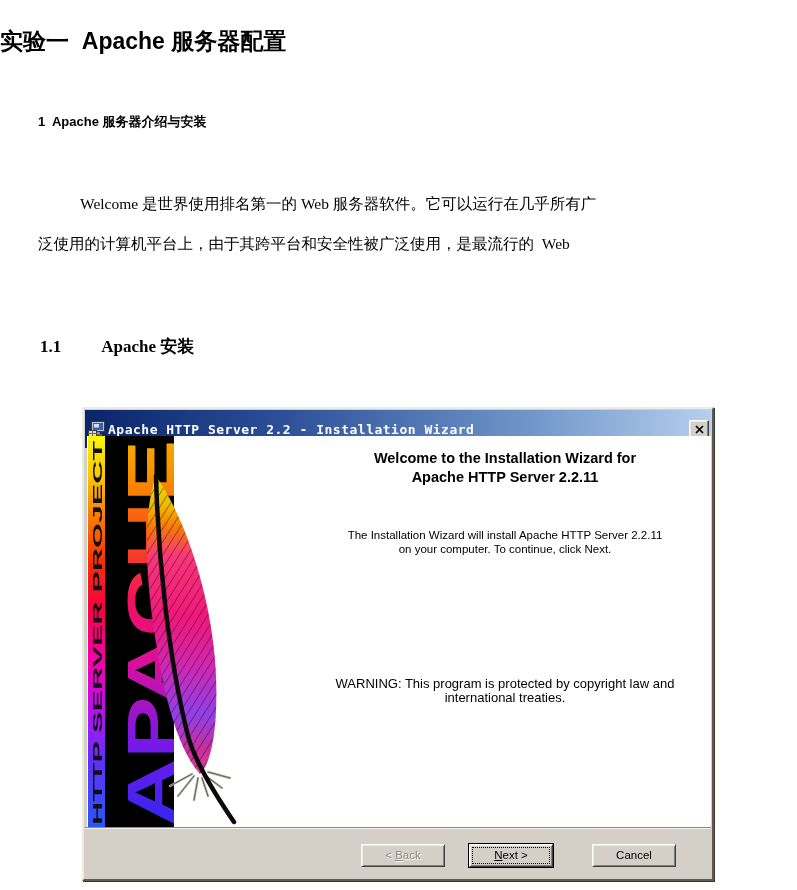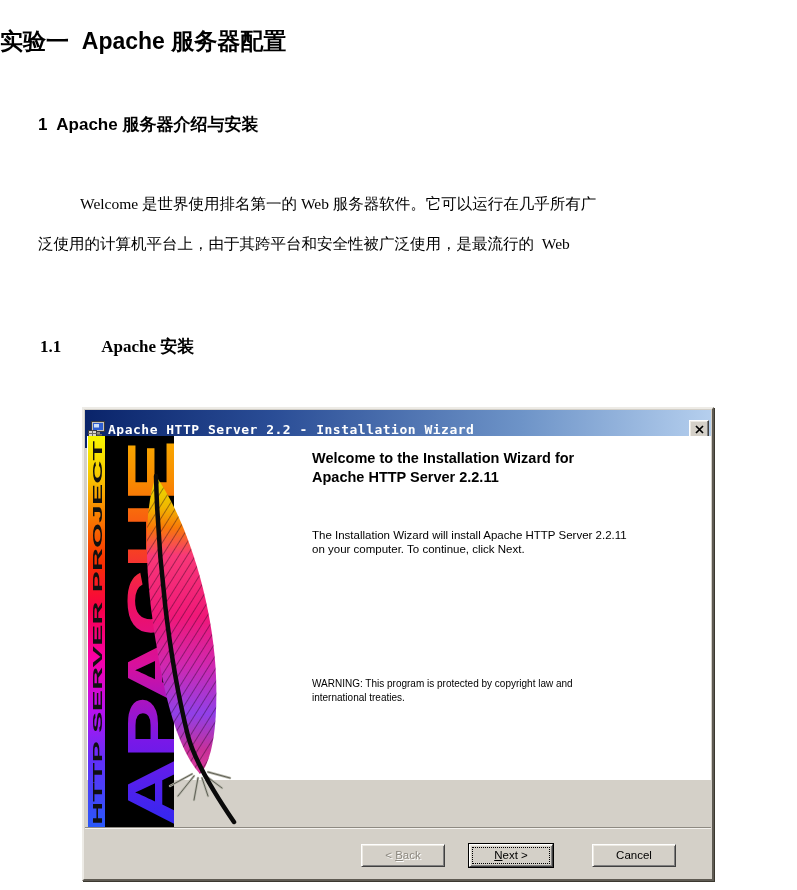--- a/index.html
+++ b/index.html
@@ -9,21 +9,21 @@
     overflow:hidden; font-family:"Liberation Serif", serif; color:#000;
   }
   
   .doc-title {
     position:absolute; left:0; top:26px; width:797px; 
     font-family:"Liberation Sans", sans-serif; font-weight:bold; font-size:23px;
     white-space:pre; color:#000;
   }
   .doc-h1 {
     position:absolute; left:38px; top:113px;
-    font-family:"Liberation Sans", sans-serif; font-weight:bold; font-size:17px;
+    font-family:"Liberation Sans", sans-serif; font-weight:bold; font-size:13px;
     white-space:pre;
   }
   .doc-para { position:absolute; left:38px; top:192px; width:724px; font-size:15.5px; }
   .doc-para .pline { white-space:pre; height:40px; line-height:24px; }
   .doc-para .pline.indent { text-indent:42px; }
   .doc-h2 {
     position:absolute; left:40px; top:335px;
     font-family:"Liberation Serif", serif; font-weight:bold; font-size:17px;
   }
   .doc-h2 .h2num { display:inline-block; }
@@ -47,31 +47,31 @@
     color:#fff; font-family:"DejaVu Sans Mono", monospace; font-weight:bold;
     font-size:13px; letter-spacing:0.5px; white-space:nowrap; overflow:hidden;
   }
   .close-btn {
     margin-left:auto; width:20px; height:18px; background:#d4d0c8;
     border:1px solid; border-color:#fff #404040 #404040 #fff;
     box-shadow:inset -1px -1px 0 #808080, inset 1px 1px 0 #ece9e2;
     display:flex; align-items:center; justify-content:center;
   }
   .content {
-    position:absolute; left:3px; top:27px; width:624px; height:344px; background:#fff;
+    position:absolute; left:3px; top:27px; width:624px; height:392px; background:#fff;text-align:center;
   }
   .billboard-black { position:absolute; left:1px; top:0; width:86px; height:392px; background:#000; }
   .billboard-art { position:absolute; left:1px; top:0; width:160px; height:392px; pointer-events:none; }
   .wz-text { position:absolute; left:225px; top:0; width:386px; }
   .welcome-h {
     position:absolute; top:13px; left:0; right:0;
     font-weight:bold; font-size:14.5px; line-height:19px; color:#000;
   }
   .wz-body  { position:absolute; top:92px;  left:0; right:0; font-size:11.5px; line-height:14px; }
-  .wz-warn  { position:absolute; top:241px; left:0; right:0; font-size:10px; line-height:14px; }
+  .wz-warn  { position:absolute; top:241px; left:0; right:0; font-size:13px; line-height:14px; }
   .wline { white-space:pre; }
 
   .btnbar {
     position:absolute; left:1px; right:1px; bottom:1px; height:51px;
     background:#d4d0c8; border-top:1px solid #8e8a82;
     box-shadow:inset 0 1px 0 #f4f2ee;
   }
   .btn {
     position:absolute; width:84px; height:23px; background:#d4d0c8;
     border:1px solid; border-color:#fff #404040 #404040 #fff;

